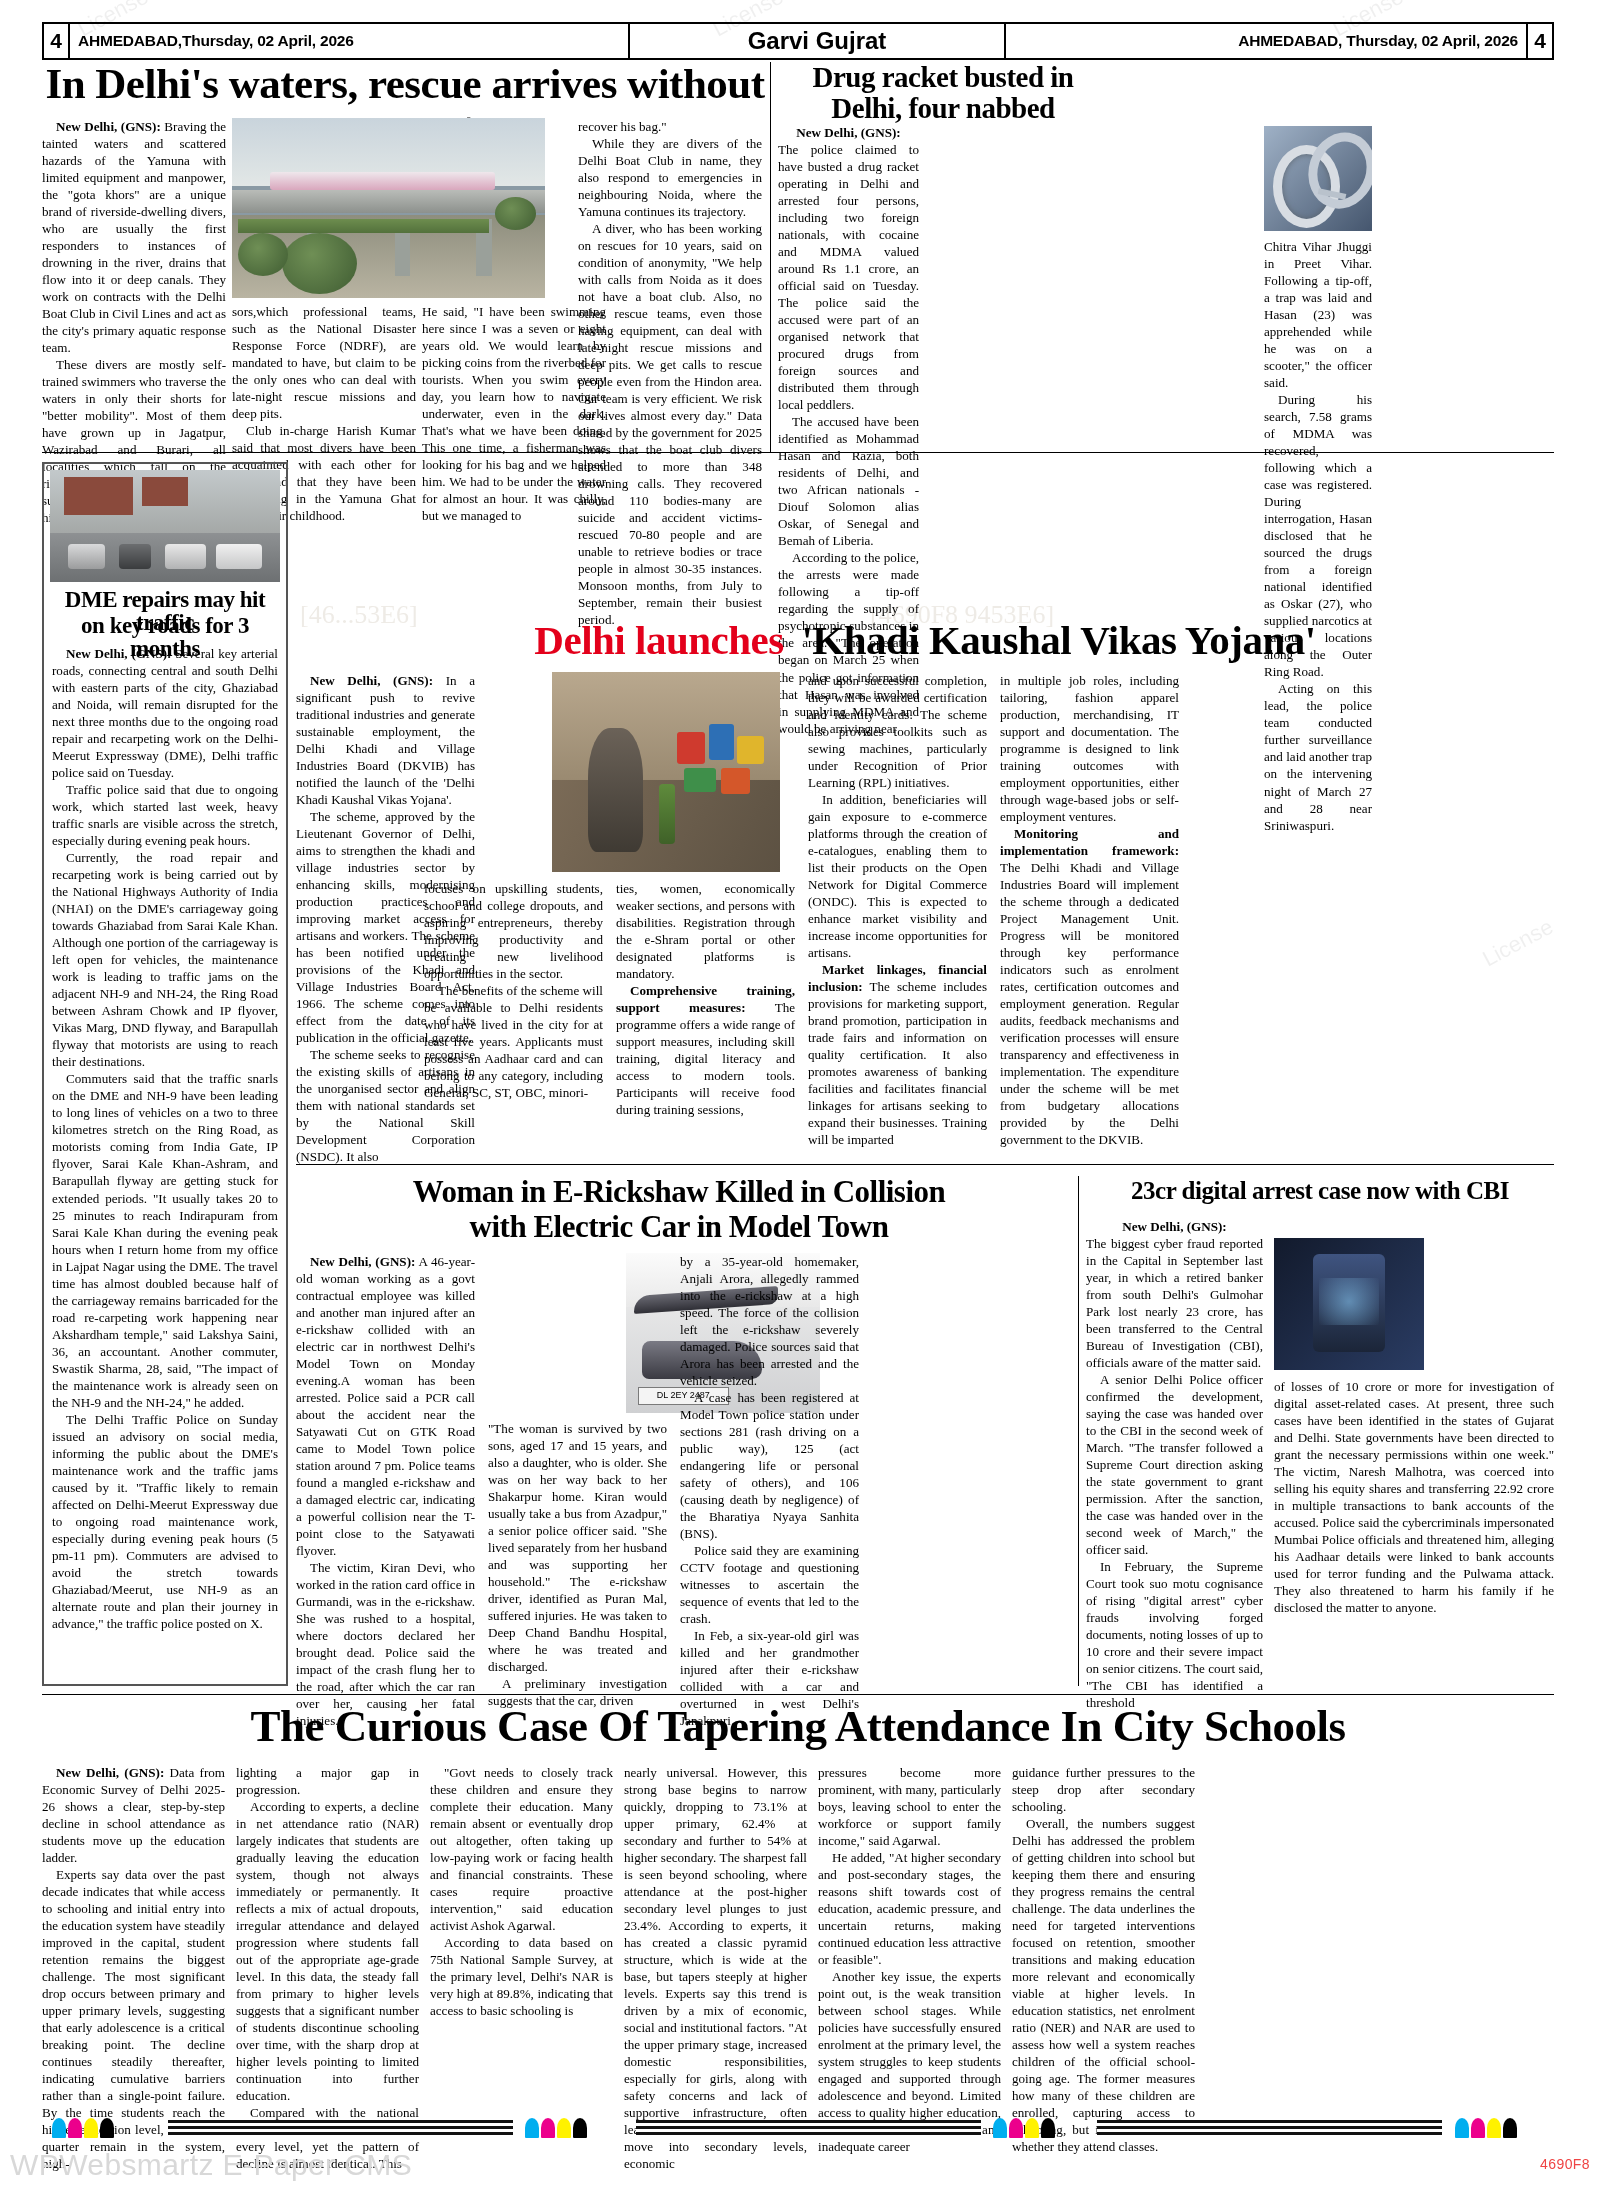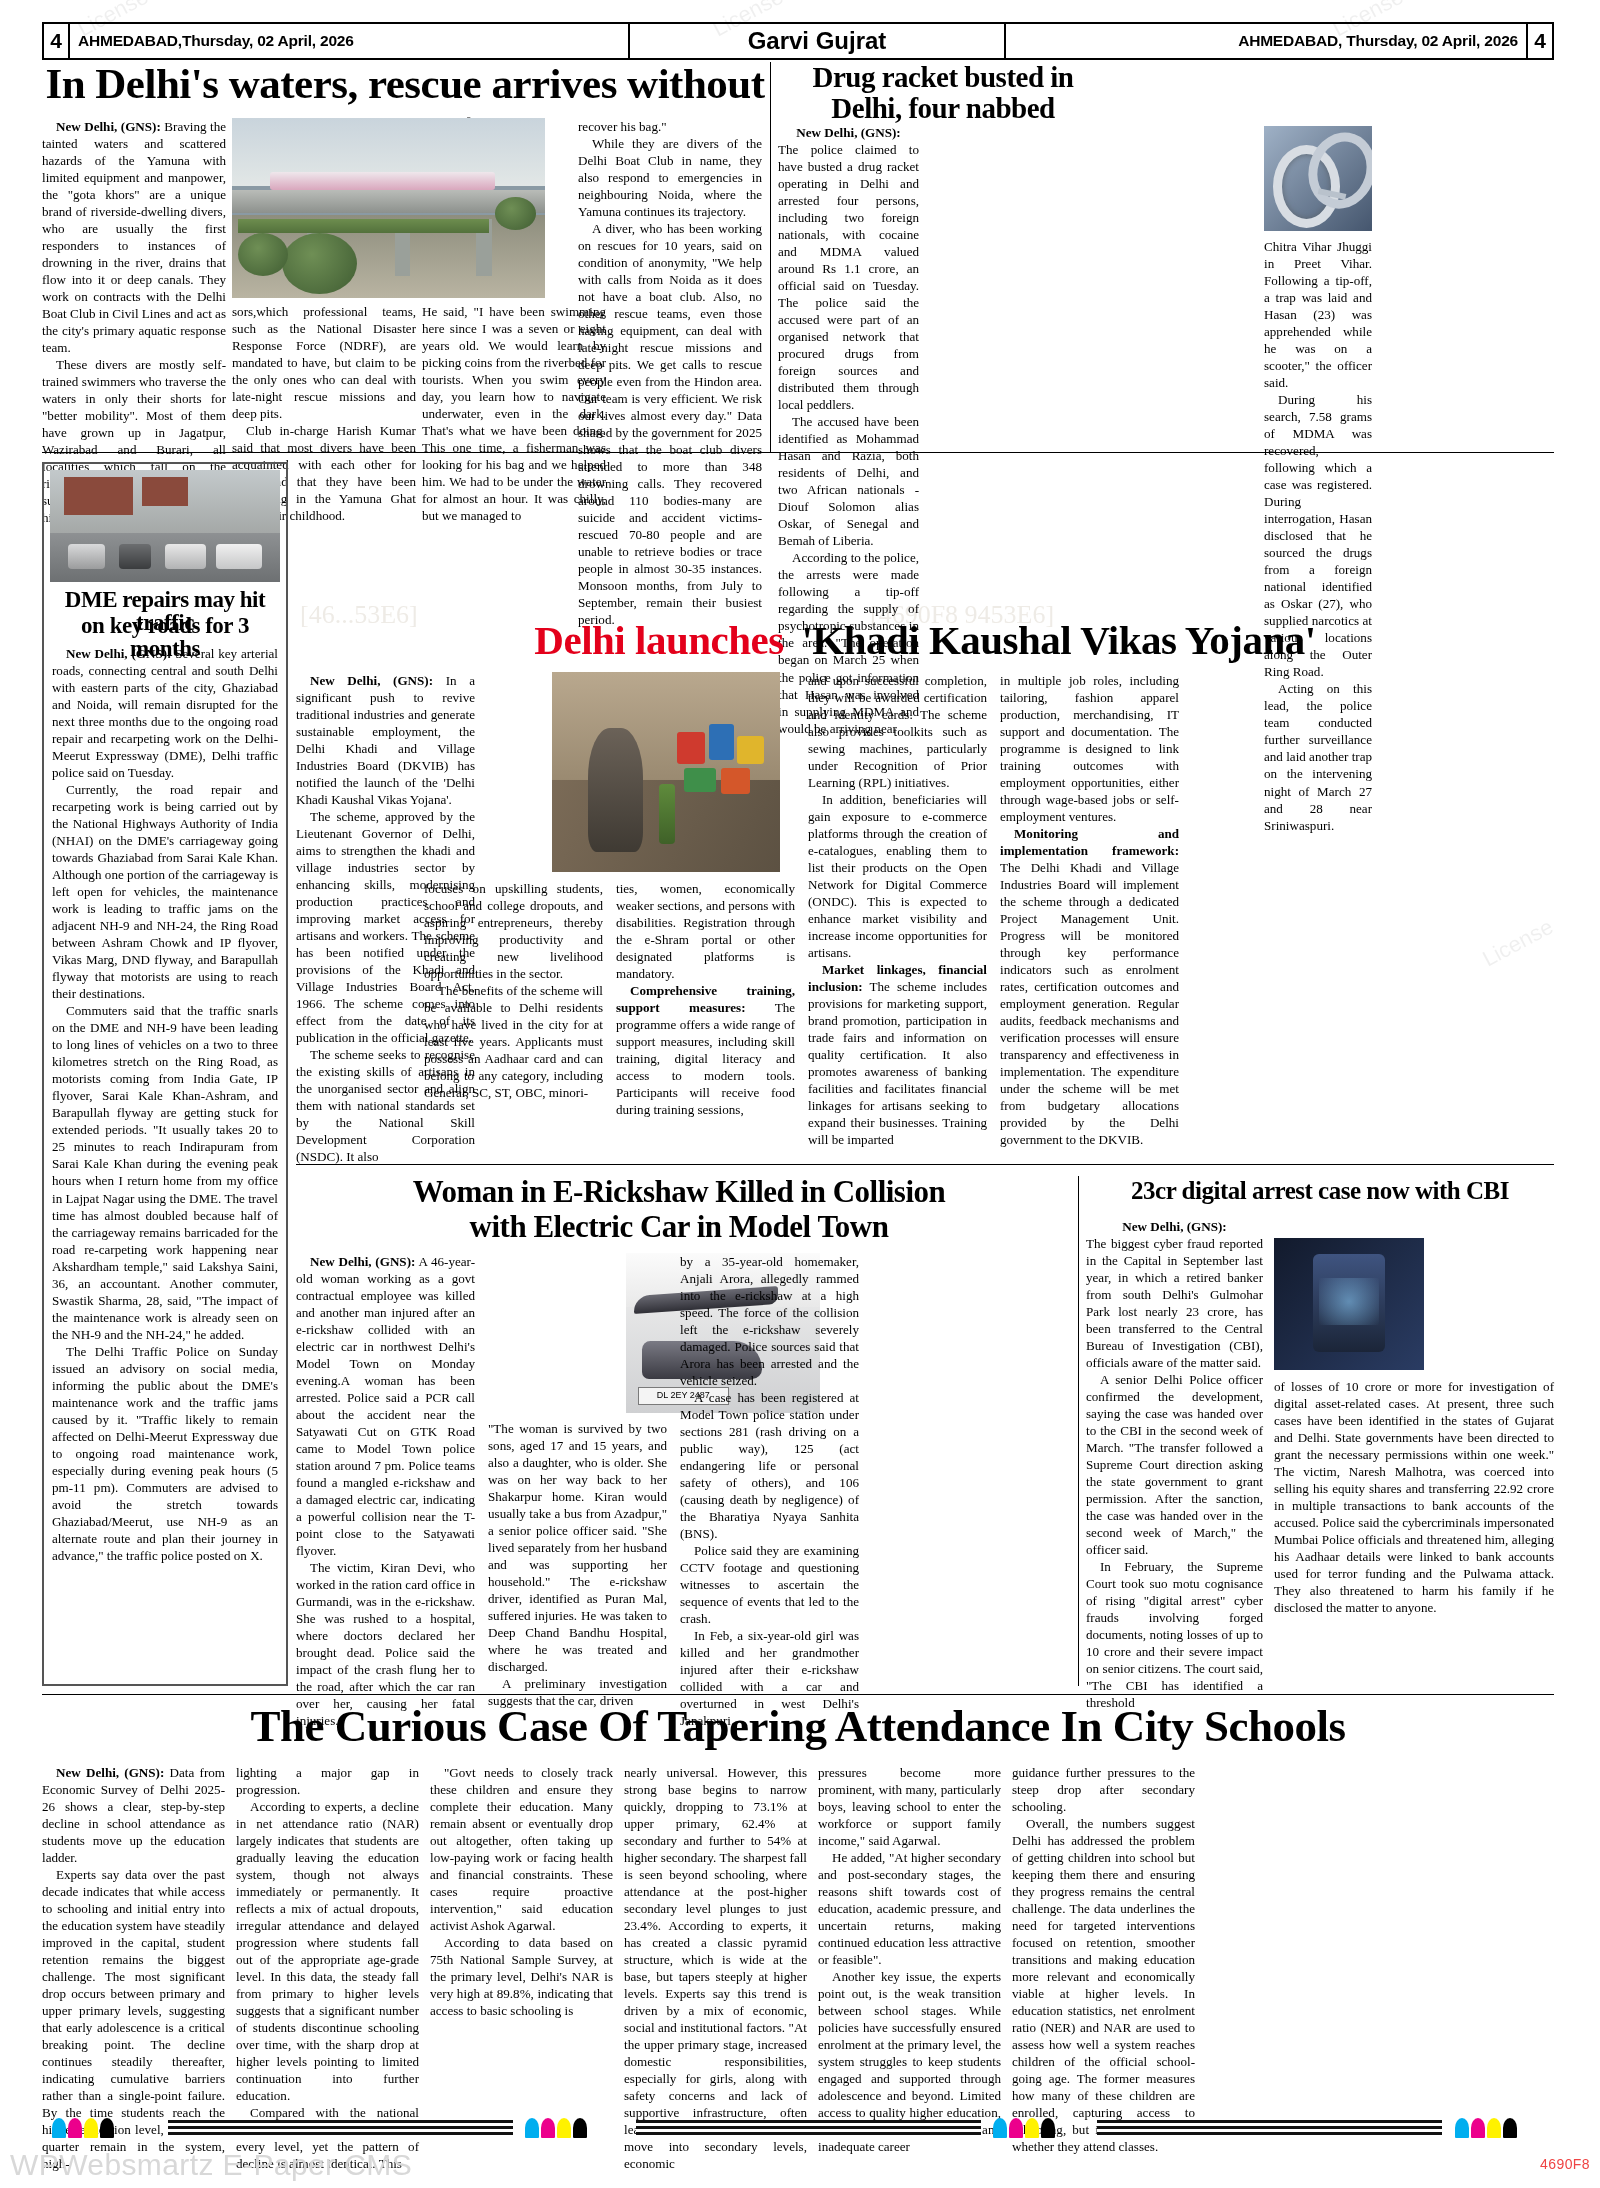--- a/index.html
+++ b/index.html
@@ -232,20 +232,21 @@
     <div class="car" style="left:30%;width:14%;background:linear-gradient(#6c6e70,#3a3c3e);"></div>
     <div class="car" style="left:50%;width:18%;background:linear-gradient(#e8e8e8,#b2b3b4);"></div>
     <div class="car" style="left:72%;width:20%;background:linear-gradient(#f0f0f0,#c6c7c8);"></div>
   </div>
 
   <div class="hl" style="position:absolute;left:50px;top:588px;width:230px;font-size:23px;">DME repairs may hit traffic</div>
   <div class="hl" style="position:absolute;left:50px;top:614px;width:230px;font-size:23px;">on key roads for 3 months</div>
 
   <div class="body-col" style="position:absolute;left:52px;top:645px;width:226px;">
     <p class="lead"><b class="lede">New Delhi, (GNS):</b><span> Several key arterial roads, connecting central and south Delhi with eastern parts of the city, Ghaziabad and Noida, will remain disrupted for the next three months due to the ongoing road repair and recarpeting work on the Delhi-Meerut Expressway (DME), Delhi traffic police said on Tuesday.</span></p>
+    <p>Traffic police said that due to ongoing work, which started last week, heavy traffic snarls are visible across the stretch, especially during evening peak hours.</p>
     <p>Currently, the road repair and recarpeting work is being carried out by the National Highways Authority of India (NHAI) on the DME's carriageway going towards Ghaziabad from Sarai Kale Khan. Although one portion of the carriageway is left open for vehicles, the maintenance work is leading to traffic jams on the adjacent NH-9 and NH-24, the Ring Road between Ashram Chowk and IP flyover, Vikas Marg, DND flyway, and Barapullah flyway that motorists are using to reach their destinations.</p>
     <p>Commuters said that the traffic snarls on the DME and NH-9 have been leading to long lines of vehicles on a two to three kilometres stretch on the Ring Road, as motorists coming from India Gate, IP flyover, Sarai Kale Khan-Ashram, and Barapullah flyway are getting stuck for extended periods. "It usually takes 20 to 25 minutes to reach Indirapuram from Sarai Kale Khan during the evening peak hours when I return home from my office in Lajpat Nagar using the DME. The travel time has almost doubled because half of the carriageway remains barricaded for the road re-carpeting work happening near Akshardham temple," said Lakshya Saini, 36, an accountant. Another commuter, Swastik Sharma, 28, said, "The impact of the maintenance work is already seen on the NH-9 and the NH-24," he added.</p>
     <p>The Delhi Traffic Police on Sunday issued an advisory on social media, informing the public about the DME's maintenance work and the traffic jams caused by it. "Traffic likely to remain affected on Delhi-Meerut Expressway due to ongoing road maintenance work, especially during evening peak hours (5 pm-11 pm). Commuters are advised to avoid the stretch towards Ghaziabad/Meerut, use NH-9 as an alternate route and plan their journey in advance," the traffic police posted on X.</p>
   </div>
 
   <div style="position:absolute;left:296px;top:620px;width:1258px;text-align:center;">
     <span class="hl" style="font-size:41px;color:#e3001b;display:inline;">Delhi launches</span>
     <span class="hl" style="font-size:41px;display:inline;">&nbsp;</span>
     <span class="hl" style="font-size:41px;display:inline;text-align:right;">'Khadi Kaushal Vikas Yojana'</span>
   </div>

